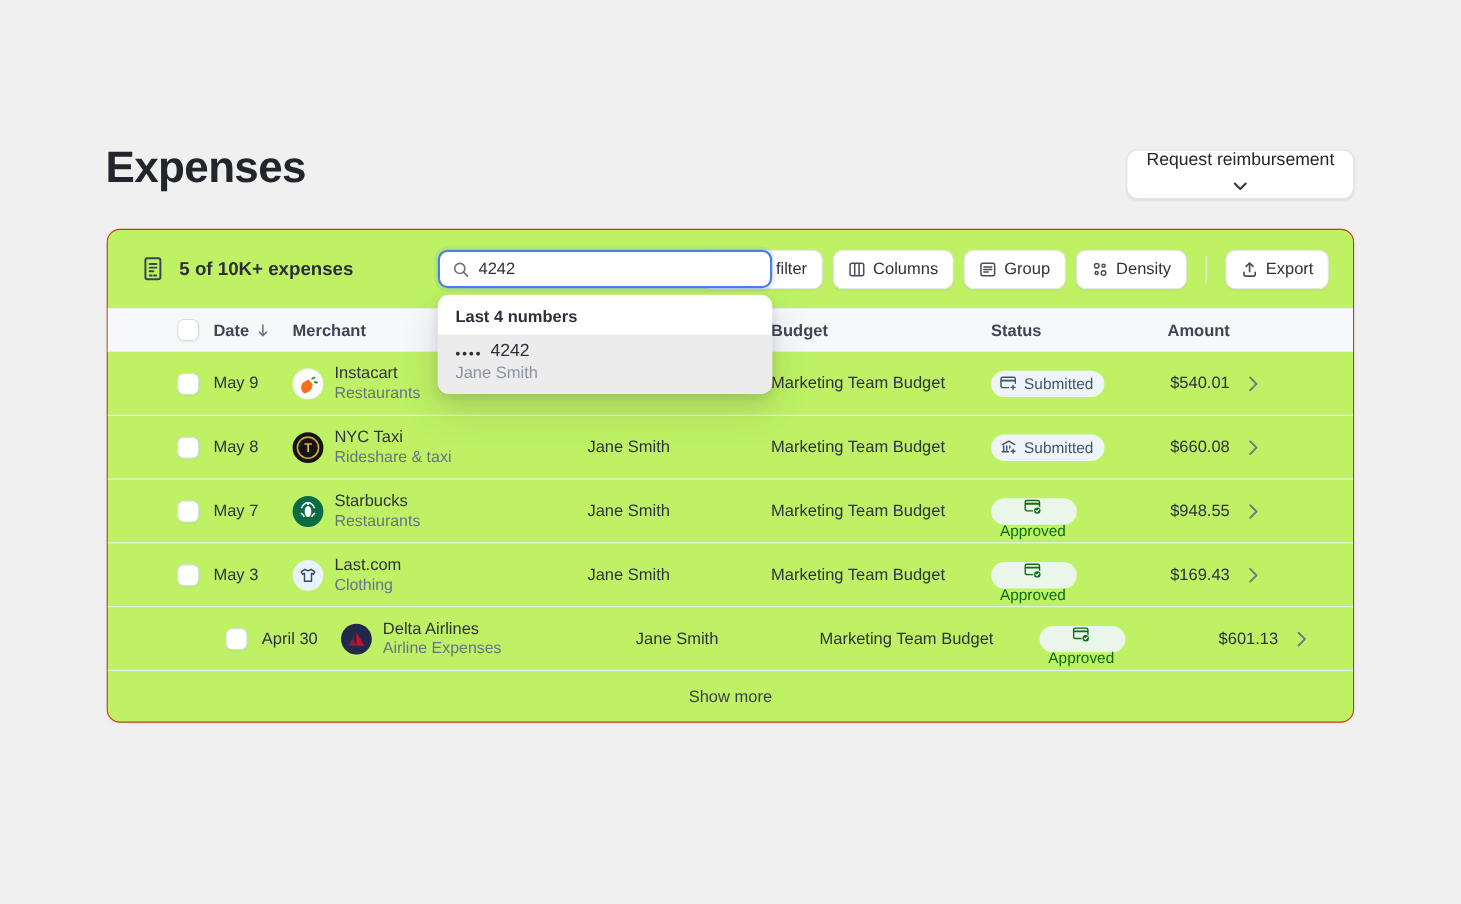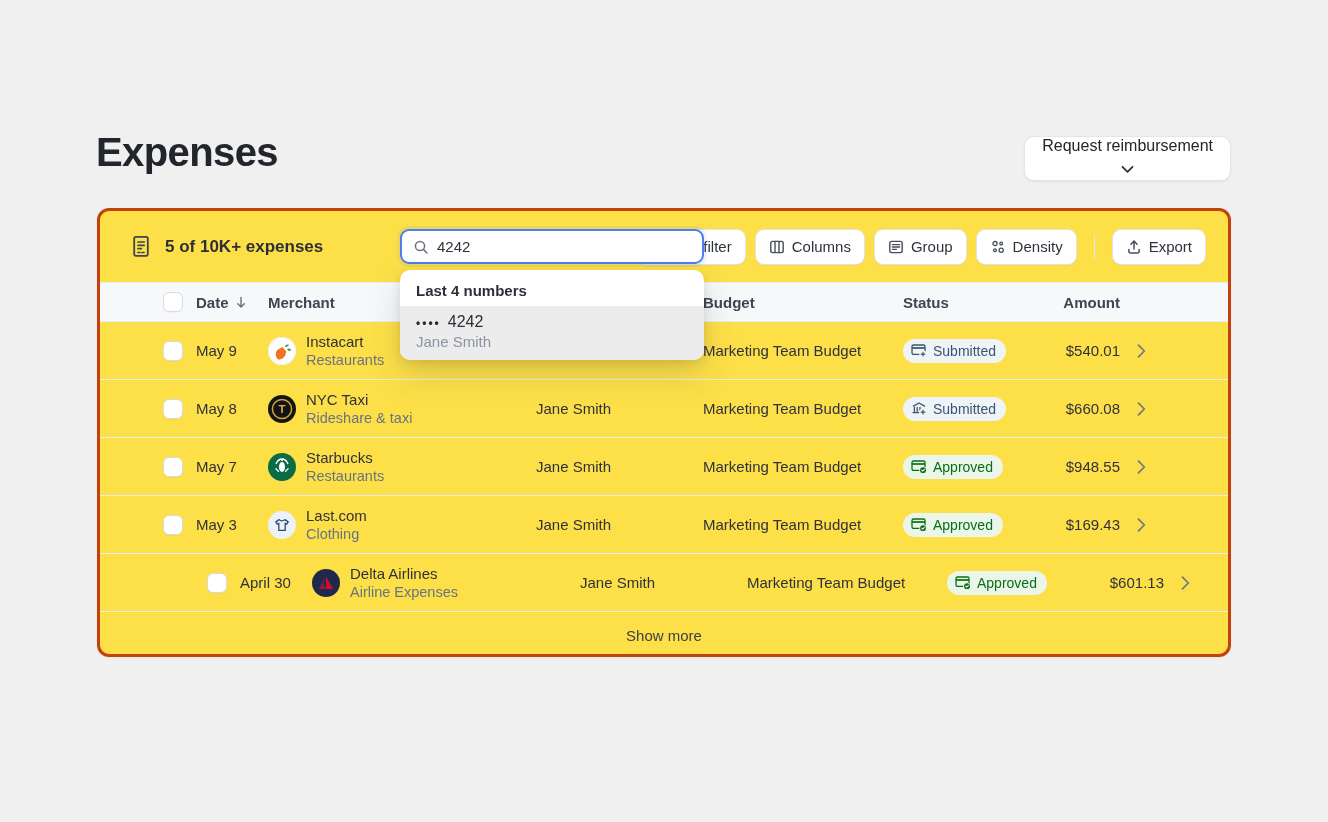--- a/index.html
+++ b/index.html
@@ -15,21 +15,21 @@
   }
   .reimburse-btn {
     position:absolute; top:136px; right:97px; height:45px;
     display:inline-flex; align-items:center; gap:10px; padding:0 17px;
     background:#fff; border:1px solid #e6e6ea; border-radius:10px;
     box-shadow:0 1px 2px rgba(0,0,0,.07);
     font-family:inherit; font-size:16px; font-weight:500; color:#23252d; cursor:pointer;flex-direction:column;
   }
   .card {
     position:absolute; left:97px; top:208px; width:1134px; height:449px;
-    background:#fde047; border:3px solid #c2410c; border-radius:12px;
+    background:#bef264; border:1px solid #c2410c; border-radius:12px;
     box-shadow:0 1px 3px rgba(0,0,0,.04);
   }
   
   .toolbar { position:relative; height:71px; display:flex; align-items:center; padding:0 22px 0 31px; }
   .receipt-wrap { display:inline-flex; margin-right:14px; }
   .count { font-size:17px; font-weight:700; color:#2c2f3a; }
   .searchbox {
     position:absolute; left:300px; top:18px; width:304px; height:35px;
     display:flex; align-items:center; gap:8px; padding:0 11px;
     background:#fff; border:2px solid #4d7df2; border-radius:9px;
@@ -71,21 +71,21 @@
   .m-text { display:flex; flex-direction:column; line-height:19px; }
   .m-name { color:#30313d; }
   .m-cat { color:#687385; font-size:14.5px; }
   .c-amount { text-align:right; color:#30313d; }
   .c-chev { display:flex; align-items:center; padding-left:17px; }
   .badge {
     display:inline-flex; align-items:center; gap:6px; height:24px; padding:0 10px 0 8px;
     border-radius:13px; font-size:14px; font-weight:500;
   }
   .badge.submitted { --bbg:#eff4f9; background:var(--bbg); color:#3c536e; }
-  .badge.approved  { --bbg:#eaf6ea; background:var(--bbg); color:#0a6c15; }
+  .badge.approved  { --bbg:#eaf6ea; background:var(--bbg); color:#0a6c15;flex-direction:column; }
   .show-more {
     height:46px; display:flex; align-items:center; justify-content:center;
     font-size:15px; font-weight:500; color:#3c4049; cursor:pointer;
     border-radius:0 0 12px 12px;
   }
   
   .dropdown {
     position:absolute; left:300px; top:59px; width:304px; z-index:40;
     background:#fff; border-radius:10px;
     box-shadow:0 15px 35px rgba(49,49,61,.16), 0 3px 10px rgba(0,0,0,.10);

